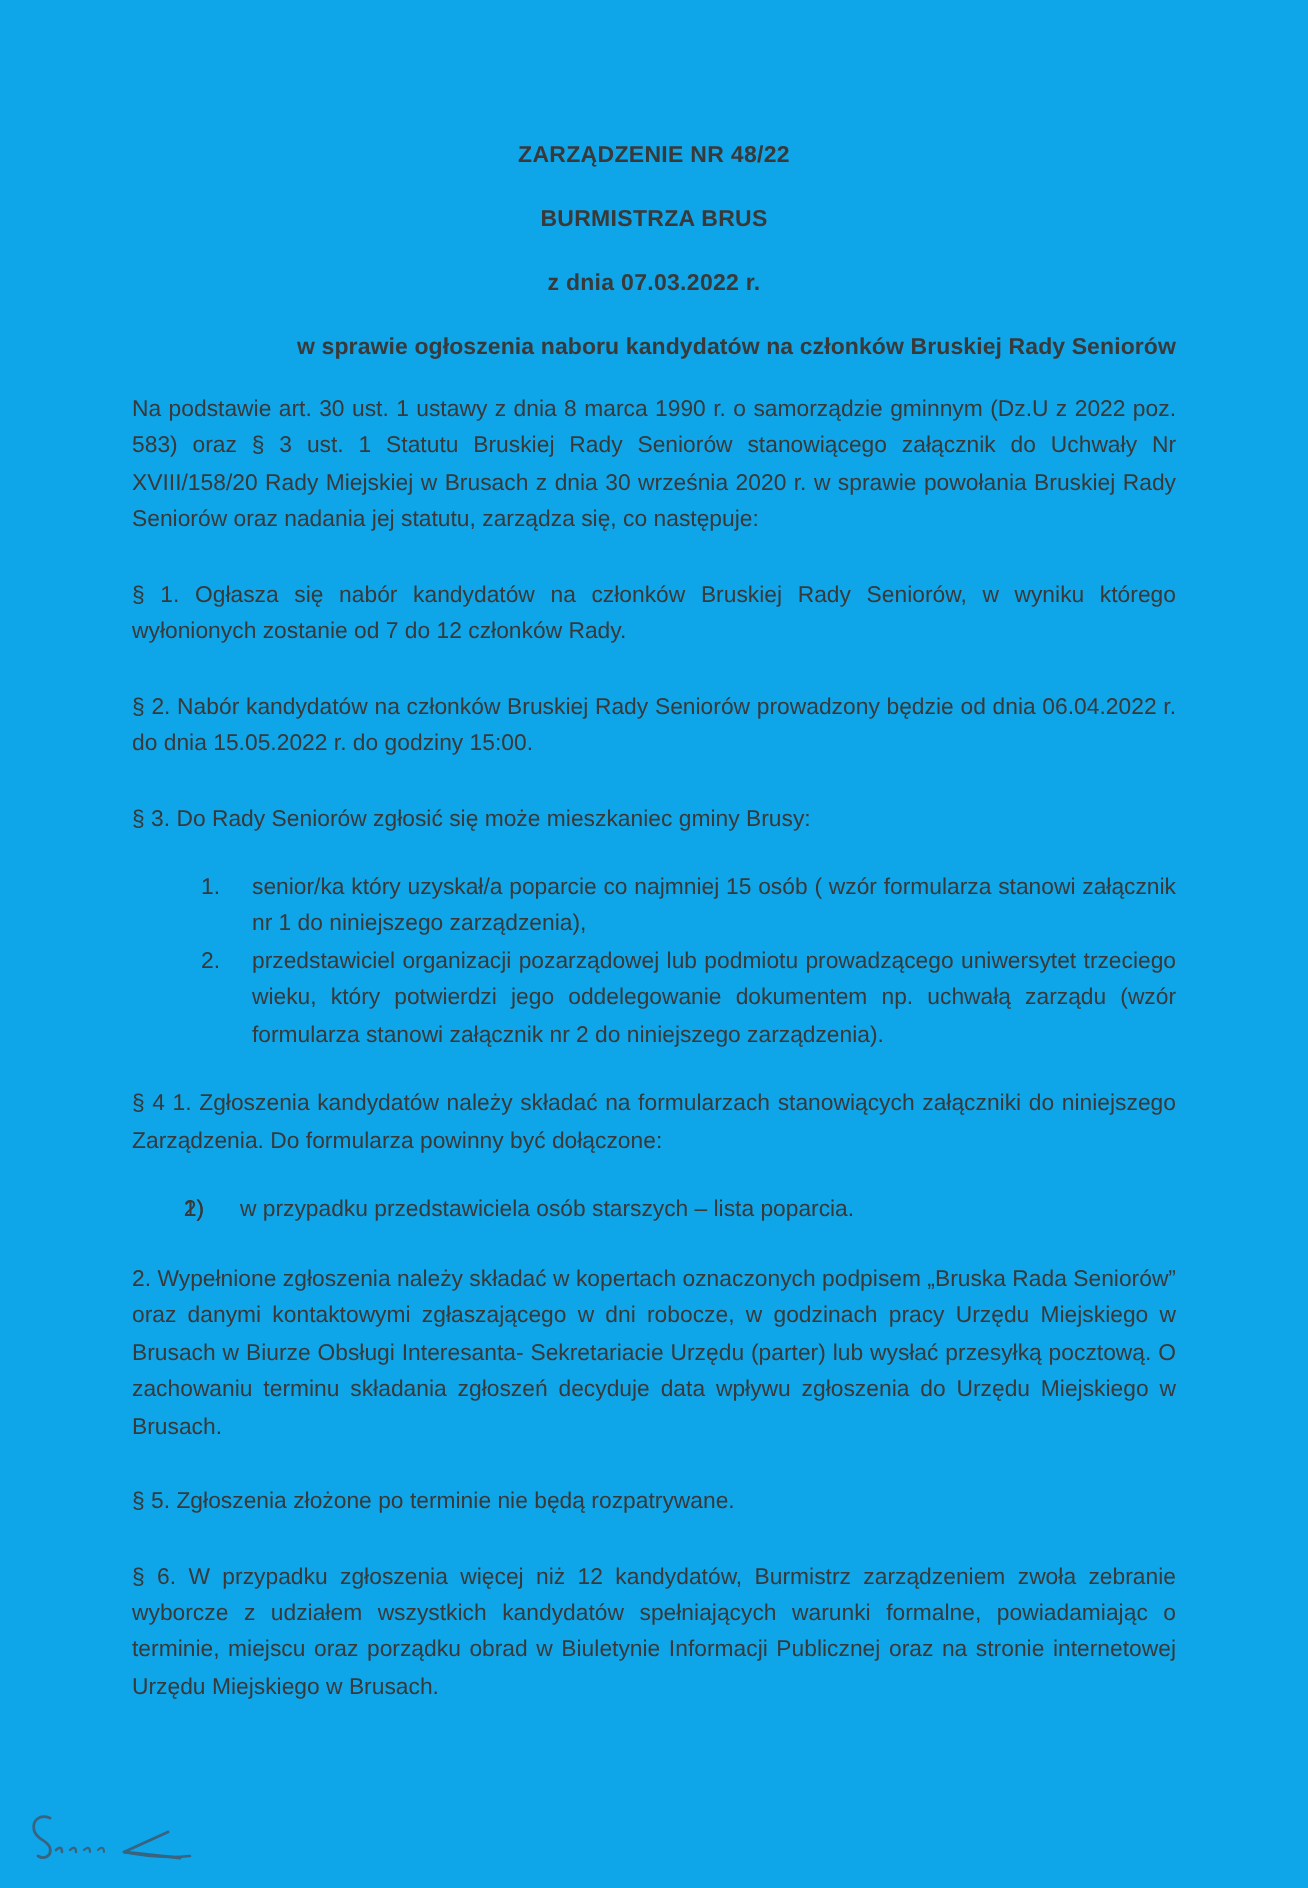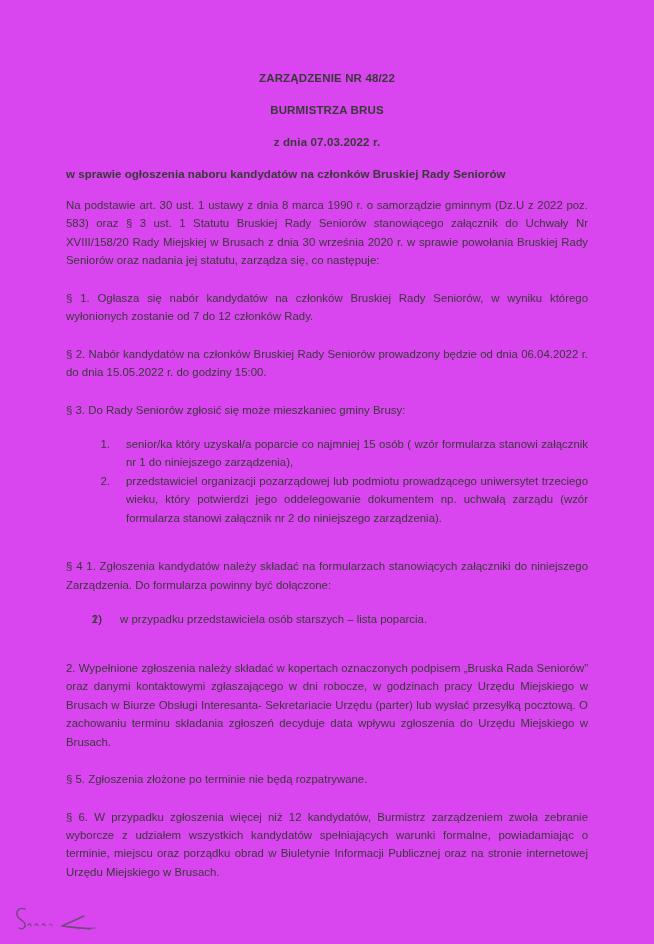--- a/index.html
+++ b/index.html
@@ -15,21 +15,21 @@
     overflow: hidden;
     font-family: "Liberation Sans", "DejaVu Sans", sans-serif;
     color: #393939;
     -webkit-font-smoothing: antialiased;
   }
 
   .page {
     position: relative;
     width: 654px;
     height: 944px;
-    background: #d946ef;
+    background: #0ea5e9;
     box-sizing: border-box;
   }
 
   .content {
     position: absolute;
     left: 66px;
     top: 0;
     width: 522px;
   }
 
@@ -47,40 +47,40 @@
   }
   .title-line.last {
     margin-bottom: 0;
   }
   .subtitle-line {
     font-weight: bold;
     font-size: 11.5px;
     letter-spacing: 0.05px;
     line-height: 1.25;
     margin-top: 18px;
-    text-align: left;
+    text-align: right;
   }
 
   
   .para {
     font-size: 11.4px;
     line-height: 1.62;
     text-align: justify;
     text-justify: inter-word;
     margin: 0;
     letter-spacing: 0.01px;
   }
   .para.intro {
     margin-top: 14px;
   }
   .para.gap-lg {
     margin-top: 19px;
   }
   .para.gap-xl {
-    margin-top: 30px;
+    margin-top: 16px;
   }
 
   
   ol.doc-list {
     margin: 0;
     padding: 0;
     list-style: none;
   }
   ol.doc-list.decimal {
     margin-top: 16px;

